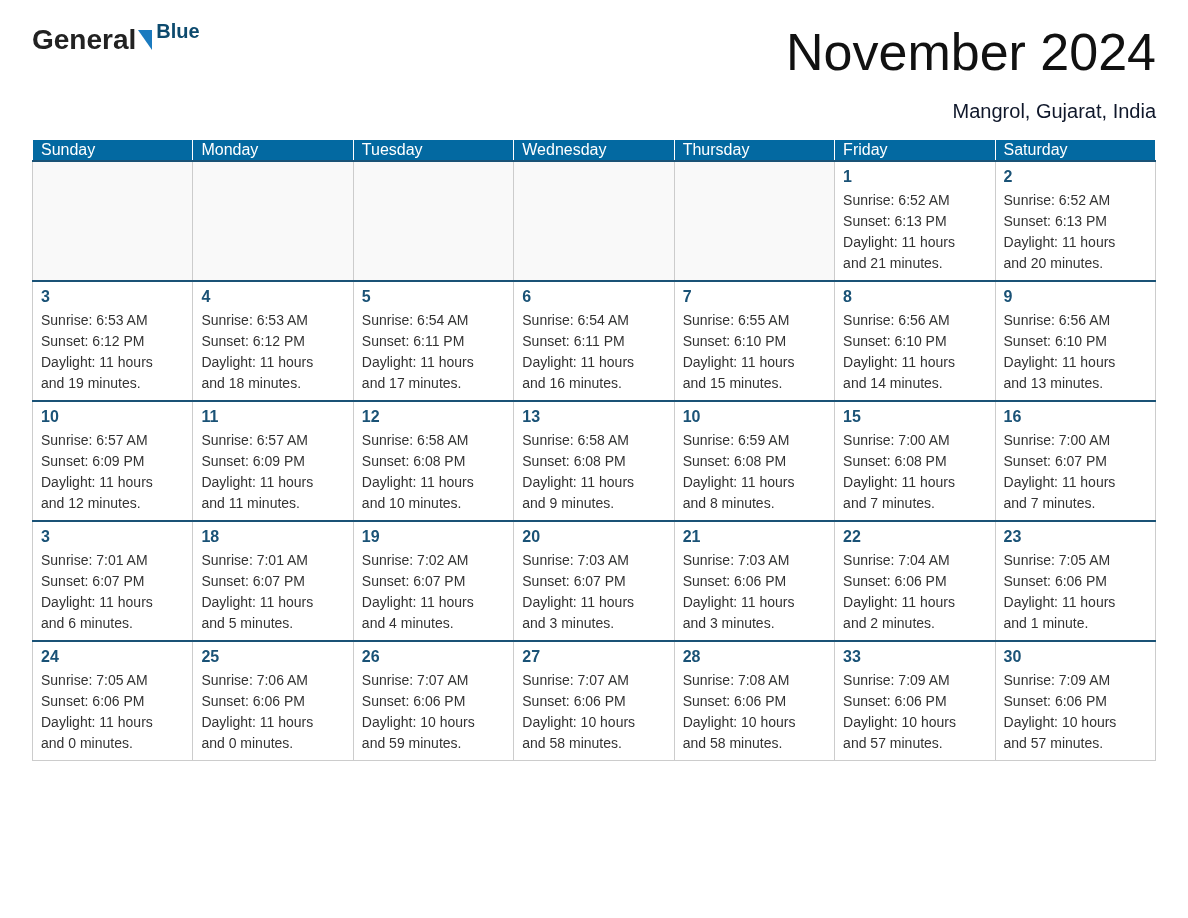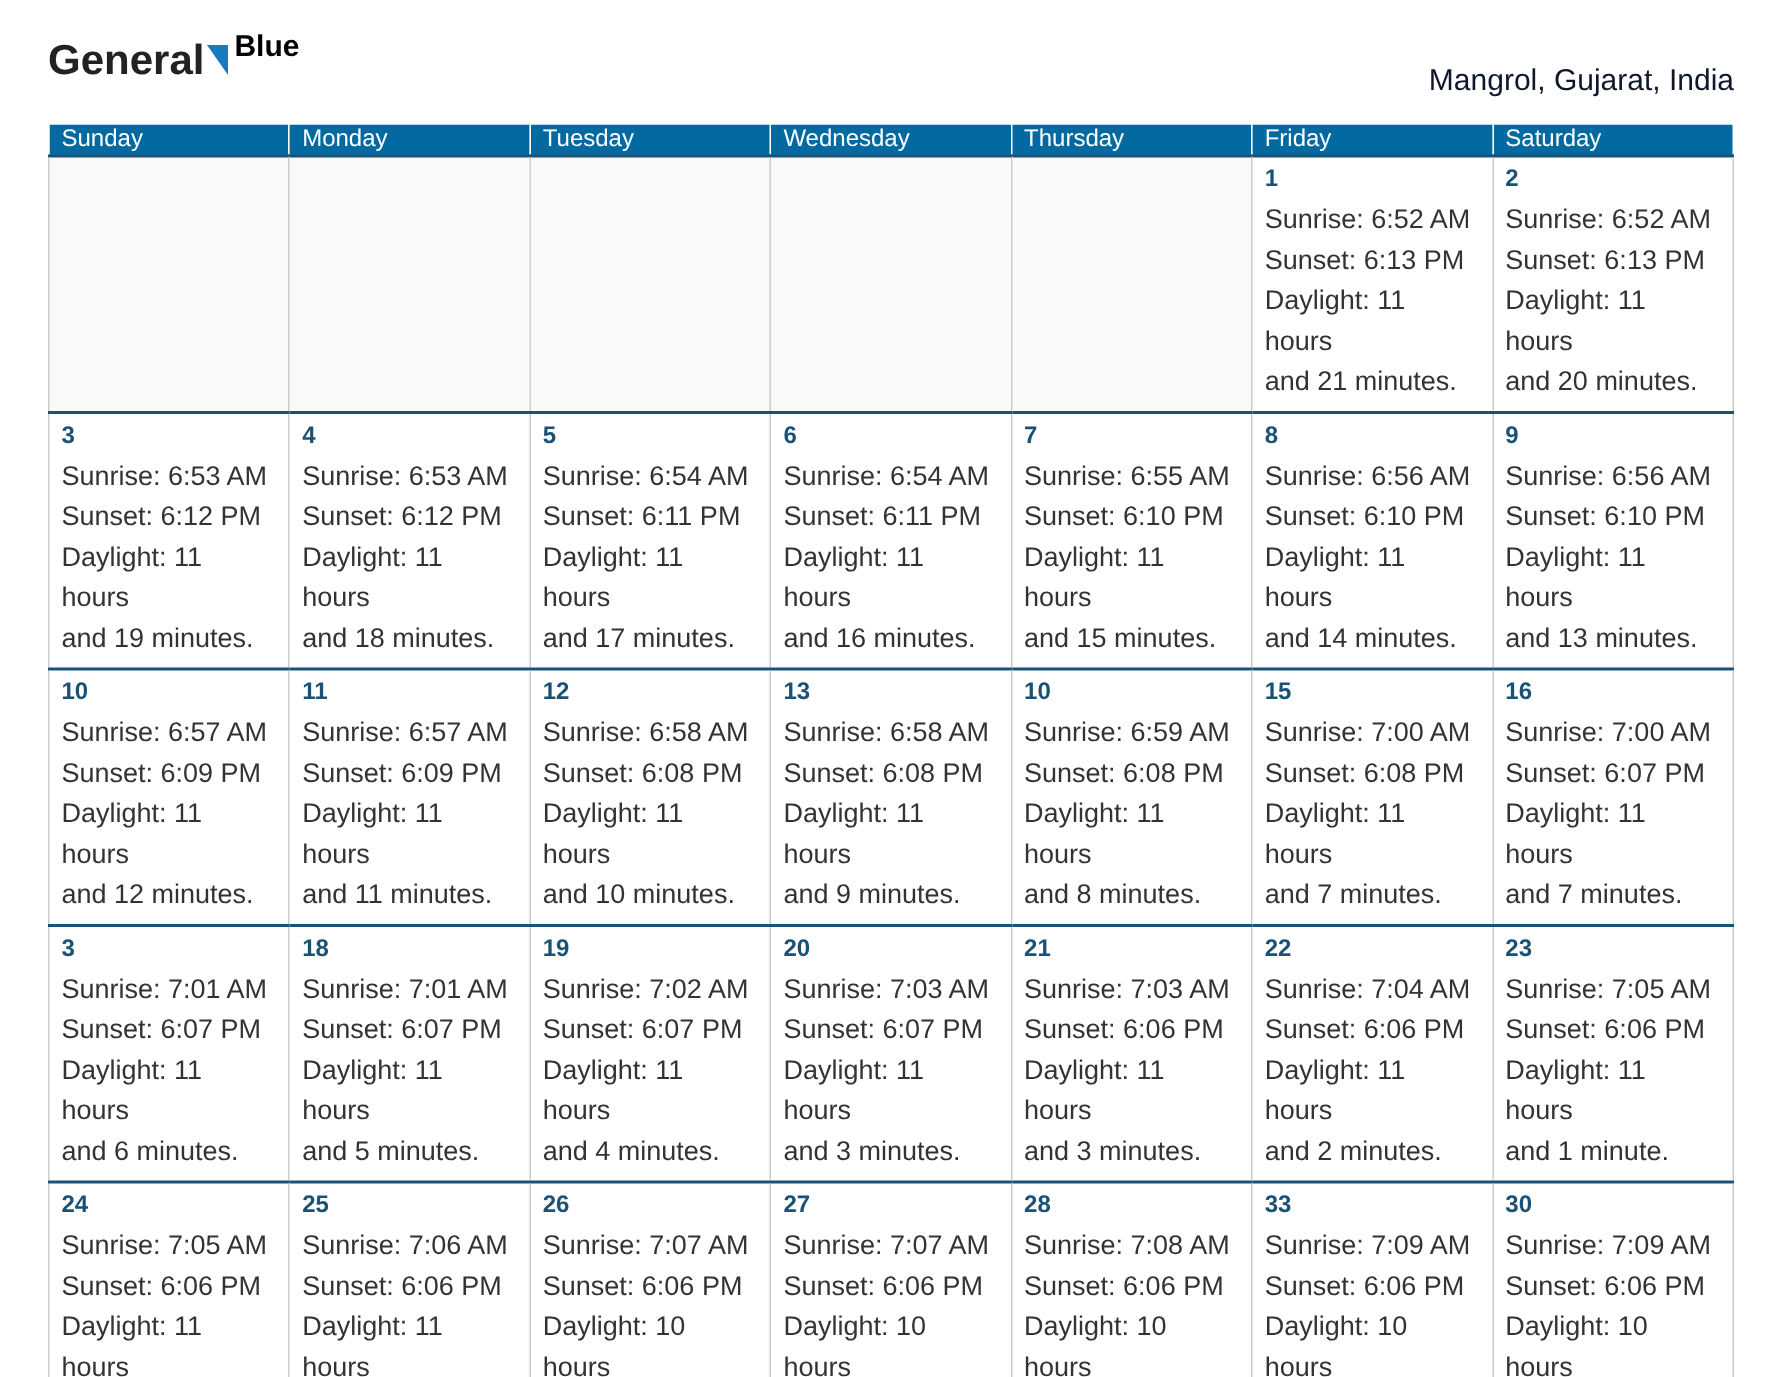--- a/index.html
+++ b/index.html
@@ -32,21 +32,21 @@
       height: 0;
       border-left: 14px solid transparent;
       border-right: 0px solid transparent;
       border-top: 20px solid #1a7abf;
       display: inline-block;
       margin-left: 2px;
       margin-right: 2px;
       vertical-align: middle;
     }
     .logo-sub {
-      color: #000000;
+      color: #0c4a6e;
       font-size: 20px;
       font-weight: bold;
       margin-top: -4px;
       padding-left: 2px;
     }
     .title-area {
       text-align: right;
     }
     .page-title {
       font-size: 52px;
@@ -83,21 +83,21 @@
       width: 14.28%;
     }
     .day-num {
       font-size: 16px;
       color: #1a5276;
       font-weight: bold;
       display: block;
       margin-bottom: 4px;
     }
     .day-info {
-      font-size: 18px;
+      font-size: 14px;
       color: #333;
       line-height: 1.5;
     }
     .empty-cell {
       background: #f9f9f9;
     }
     tr.week-row td {
       border-top: 2px solid #1a5276;
     }
   </style>
@@ -106,20 +106,21 @@
 
 <div class="header-row">
   <div class="logo-area">
     <div class="logo-text">
       <span>General</span>
       <span class="logo-triangle"></span>
     </div>
     <div class="logo-sub">Blue</div>
   </div>
   <div class="title-area">
+    <div class="page-title">November 2024</div>
     <div class="page-subtitle">Mangrol, Gujarat, India</div>
   </div>
 </div>
 
 <table class="calendar">
   <thead>
     <tr>
     <th>Sunday</th>
         <th>Monday</th>
         <th>Tuesday</th>

